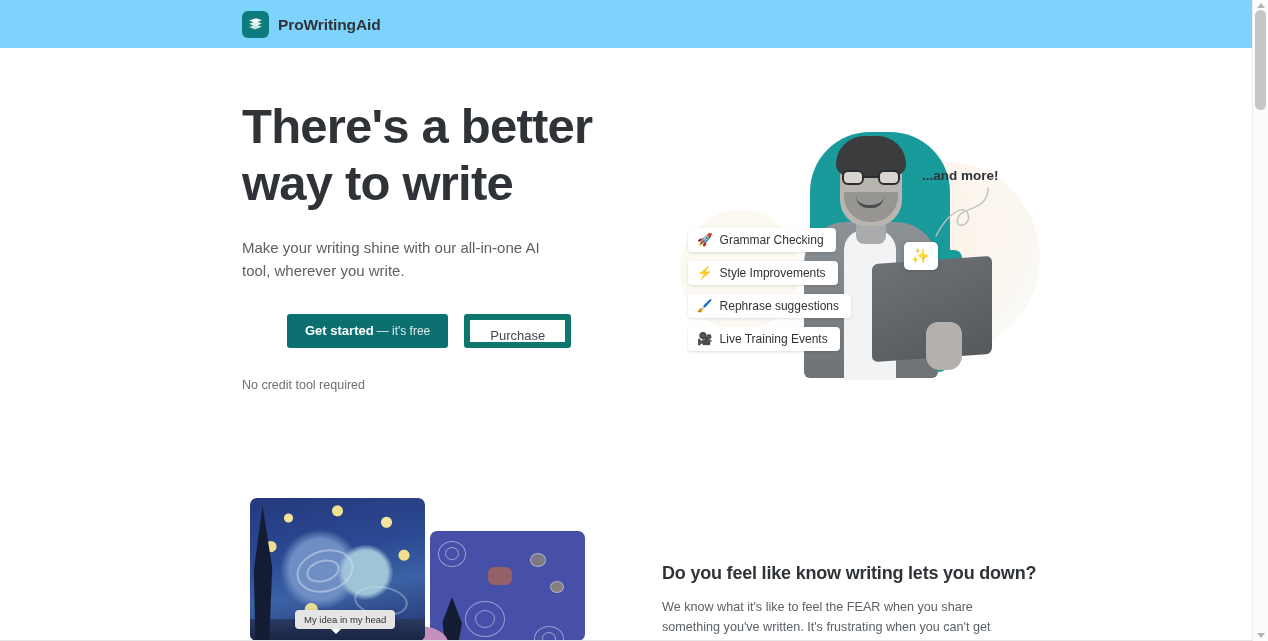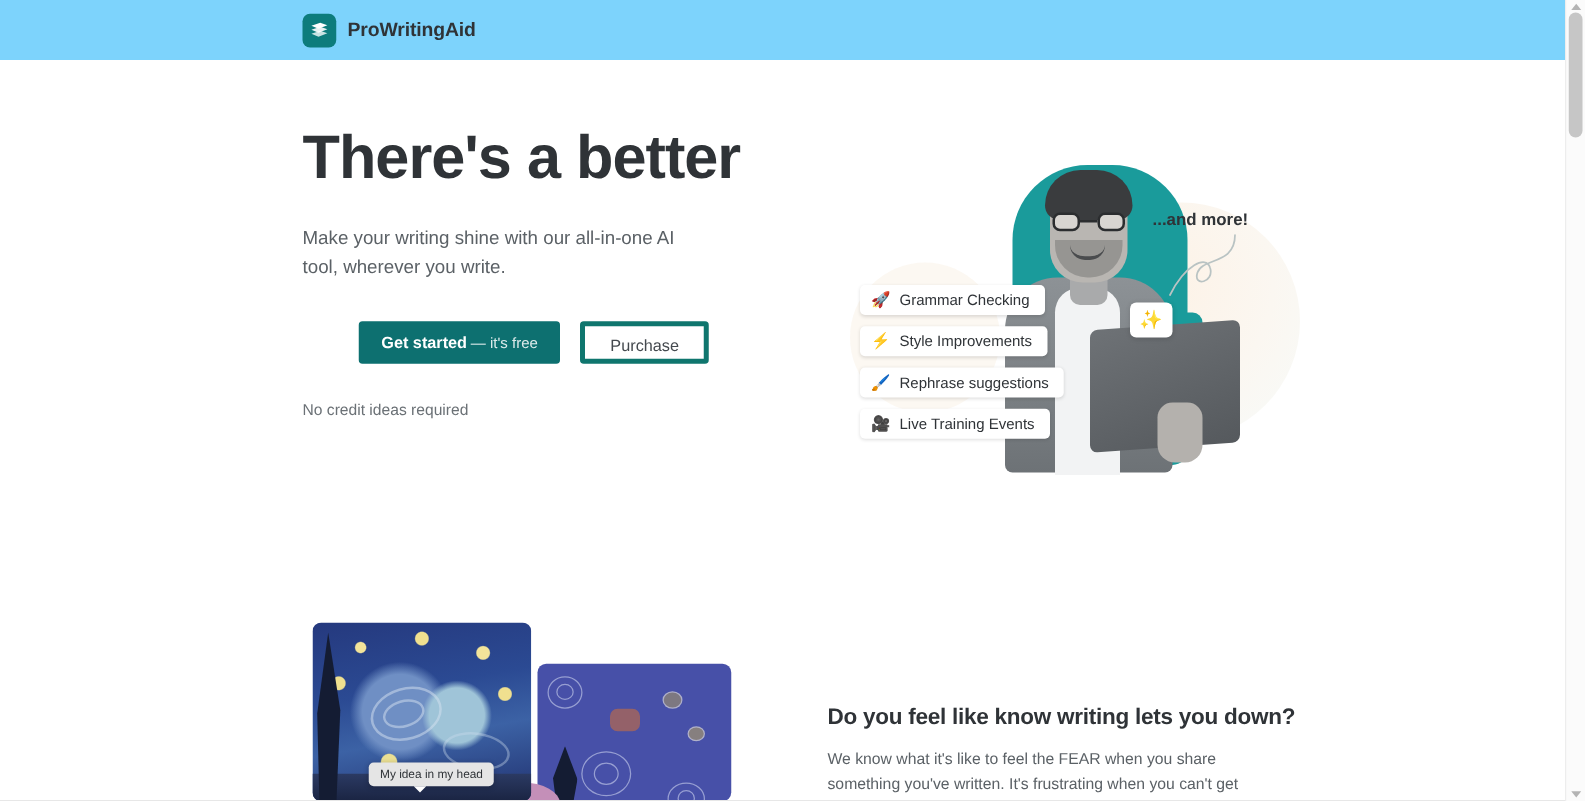--- a/index.html
+++ b/index.html
@@ -82,21 +82,21 @@
     background: #0d7070; color: #ffffff;
     border: none; border-radius: 3px;
     padding: 0 18px; height: 34px; line-height: 34px;
     font-size: 13px; cursor: pointer; white-space: nowrap;
     font-family: "Liberation Sans", sans-serif;
   }
   .btn-primary b { font-weight: bold; }
   .btn-primary span.free { font-weight: normal; opacity: .86; font-size: 12px; margin-left: 3px; }
   .btn-outline {
     background: #ffffff; color: #44494e;
-    border: 4px solid #0f766e; border-radius: 3px;
+    border: 6px solid #0f766e; border-radius: 3px;
     padding: 0 20px; height: 34px; line-height: 32px;
     font-size: 13px; cursor: pointer; white-space: nowrap;
     font-family: "Liberation Sans", sans-serif;
   }
   .no-credit { margin-top: 30px; font-size: 12.5px; color: #6b7176; }
 
   
   .hero-art {
     position: absolute; left: 660px; top: 110px;
     width: 360px; height: 280px;
@@ -330,31 +330,32 @@
         </svg>
       </span>
       <span class="brand-name">ProWritingAid</span>
     </div>
 
   </div>
 
   <div class="hero-left">
     <h1 class="hero-title">
       <span>There's a better</span><br>
+      <span>way to write</span>
     </h1>
     <p class="hero-sub">Make your writing shine with our all-in-one AI tool, wherever you write.</p>
 
     <div class="hero-cta">
       <button class="btn-primary">
         <b>Get started</b><span class="free">— it's free</span>
       </button>
       <button class="btn-outline">Purchase</button>
     </div>
 
-    <div class="no-credit">No credit ideas required</div>
+    <div class="no-credit">No credit tool required</div>
   </div>
 
   <div class="hero-art">
     <div class="art-blob"></div>
     <div class="art-blob2"></div>
 
     <div class="art-teal"></div>
     <div class="art-teal2"></div>
 
     <div class="person">

